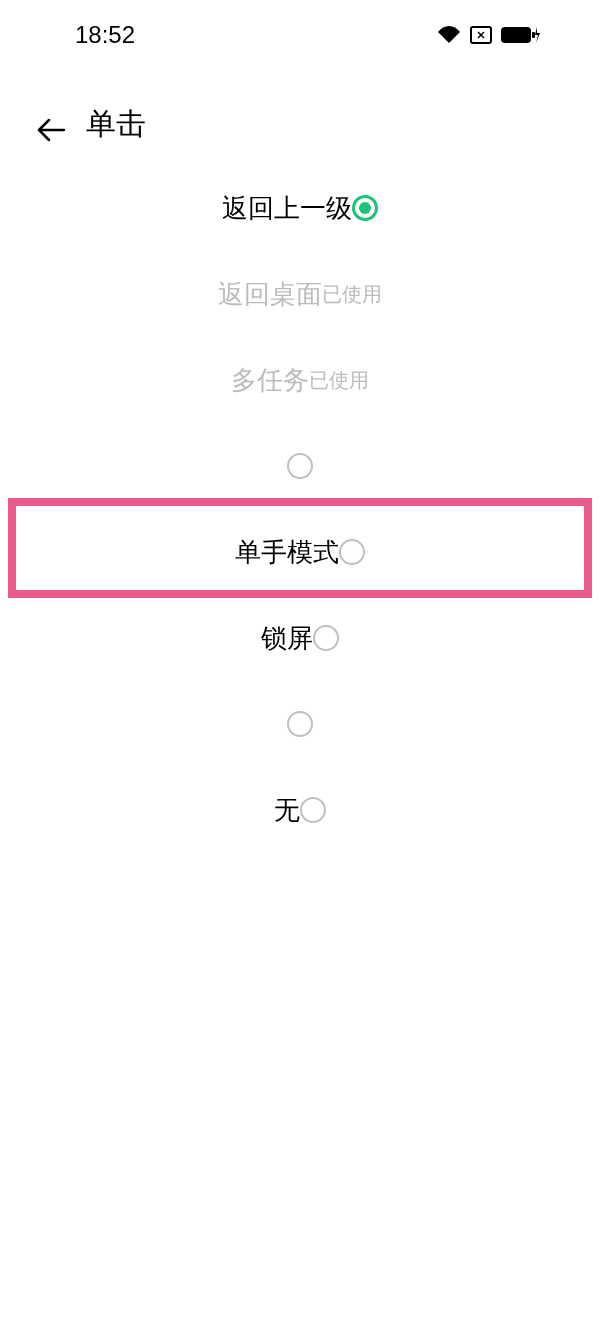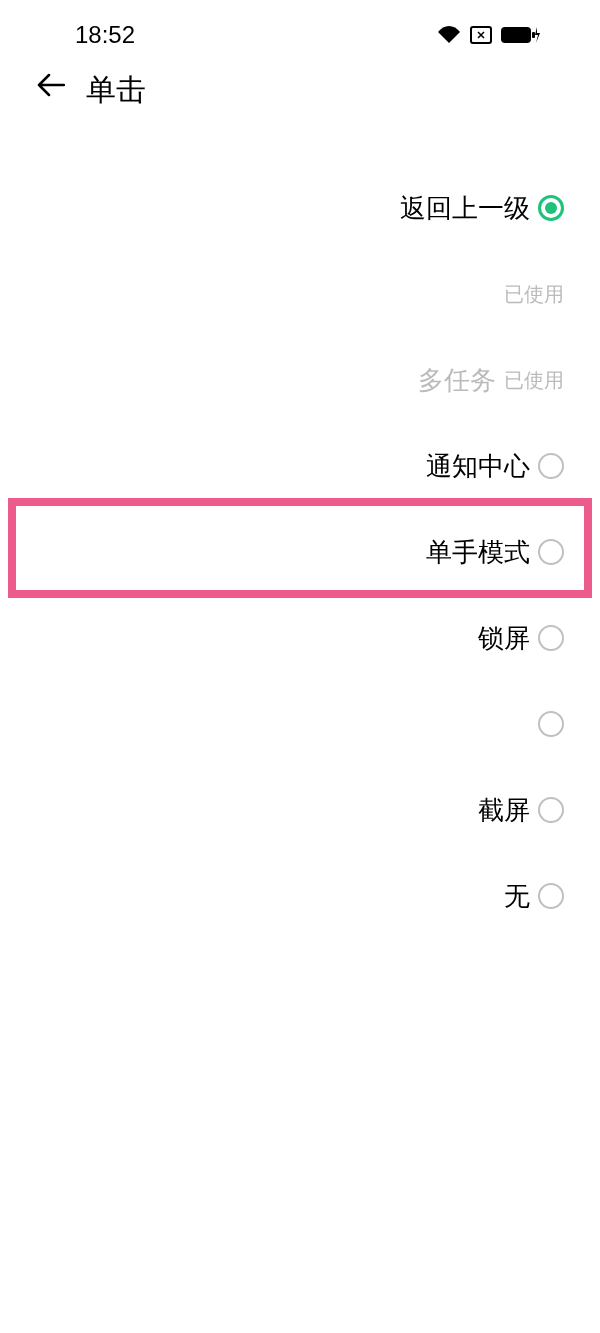--- a/index.html
+++ b/index.html
@@ -28,21 +28,21 @@
       font-weight: 500;
     }
     .status-icons {
       display: flex;
       align-items: center;
       gap: 8px;
     }
     .header {
       height: 75px;
       display: flex;
-      align-items: flex-start;
+      align-items: flex-end;
       padding: 0 36px;
       gap: 20px;
     }
     .back-arrow {
       width: 30px;
       height: 30px;
       display: flex;
       align-items: center;
       justify-content: center;
     }
@@ -51,24 +51,23 @@
       color: #000;
       font-weight: 500;
     }
     .list {
       padding-top: 20px;
     }
     .list-item {
       height: 86px;
       display: flex;
       align-items: center;
-      justify-content: flex-end;
+      justify-content: center;
       padding: 0 36px;
       position: relative;
-      gap: 8px;
     }
     .list-label {
       font-size: 26px;
       color: #000;
     }
     .disabled .list-label {
       color: #bbbbbb;
     }
     .status-text {
       font-size: 20px;
@@ -146,51 +145,47 @@
 </div>
 
 <div class="list">
 
   <div class="list-item">
     <span class="list-label">返回上一级</span>
     <span class="radio selected"></span>
   </div>
 
   <div class="list-item disabled">
+    <span class="list-label">返回桌面</span>
     <span class="status-text">已使用</span>
   </div>
 
   <div class="list-item disabled">
     <span class="list-label">多任务</span>
     <span class="status-text">已使用</span>
   </div>
 
   <div class="list-item">
-    <span class="list-label">通知中心</span>
     <span class="radio"></span>
   </div>
 
   <div class="list-item">
     <span class="list-label">单手模式</span>
     <span class="radio"></span>
   </div>
 
   <div class="list-item">
     <span class="list-label">锁屏</span>
     <span class="radio"></span>
   </div>
 
   <div class="list-item">
     <span class="radio"></span>
   </div>
 
-  <div class="list-item">
-    <span class="list-label">截屏</span>
-    <span class="radio"></span>
-  </div>
 
   <div class="list-item">
     <span class="list-label">无</span>
     <span class="radio"></span>
   </div>
 
 </div>
 
 <div class="highlight-box"></div>
 

